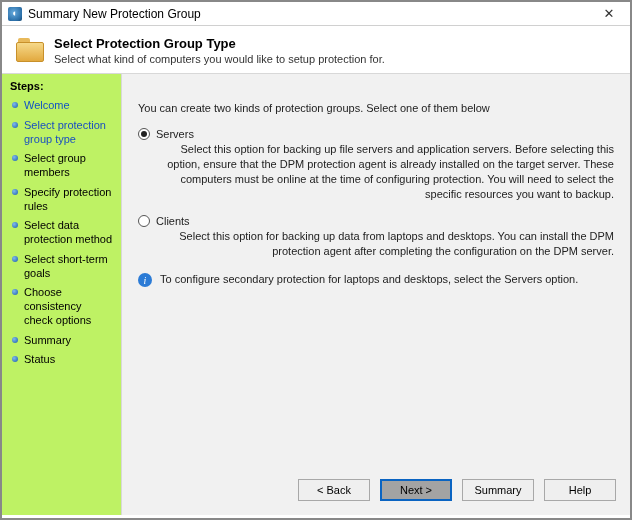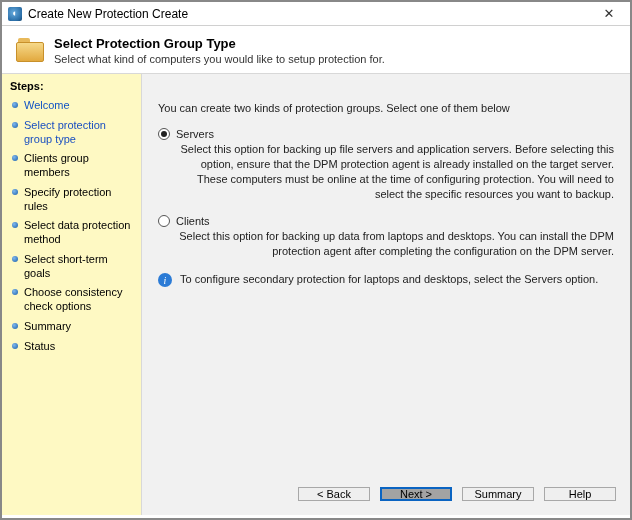--- a/index.html
+++ b/index.html
@@ -43,25 +43,25 @@
   .folder-icon .body { position:absolute; left:0; top:4px; width:28px; height:20px;
     background:linear-gradient(#f6d98a,#e2a93f); border:1px solid #c8902a; border-radius:2px; }
   .header-text .h1 { font-size:13px; font-weight:bold; margin:0 0 2px 0; }
   .header-text .h2 { font-size:11px; color:#333; }
 
   .main {
     display:flex;
     height: calc(520px - 2px - 2px - 24px - 50px); 
   }
   .sidebar {
-    width:140px;
+    width:120px;
     border-top:1px solid #d8d8d8;
     border-right:1px solid #d8d8d8;
     padding:6px 0 0 0;
-    background:#fef9c3;
+    background:#bef264;
   }
   .sidebar-title { font-weight:bold; padding:0 8px 4px 8px; font-size:11px; }
   .step {
     display:flex; align-items:flex-start; gap:6px;
     padding:3px 8px 3px 10px;
     line-height:1.25;
     color:#000;
   }
   .step .dot {
     width:6px; height:6px; border-radius:50%;
@@ -99,36 +99,36 @@
     flex:0 0 auto;
   }
 
   .buttons {
     display:flex; justify-content:flex-end; align-items:center;
     gap:10px;
     padding:10px 14px 14px 0;
     background:#f1f1f1;
   }
   .btn {
-    min-width:72px; height:14px;
+    min-width:72px; height:22px;
     background:#efefef;
     border:1px solid #a8a8a8;
     font-size:11px;
     display:flex; align-items:center; justify-content:center;
     padding:0 8px;
   }
   .btn.primary { border:2px solid #0a64c2; background:#a3a3a3; }
 </style>
 </head>
 <body>
 
 <div class="titlebar">
   <div class="titlebar-left">
     <div class="app-icon">◐</div>
-    <div class="title-text">Create New Protection Create</div>
+    <div class="title-text">Summary New Protection Group</div>
   </div>
   <div class="close-x">✕</div>
 </div>
 
 <div class="header">
   <div class="folder-icon">
     <div class="tab"></div>
       <div class="body"></div>
   </div>
   <div class="header-text">
@@ -143,21 +143,21 @@
     <div class="step link">
       <span class="dot"></span>
       <span class="label">Welcome</span>
     </div>
     <div class="step active">
       <span class="dot"></span>
       <span class="label">Select protection group type</span>
     </div>
     <div class="step">
       <span class="dot"></span>
-      <span class="label">Clients group members</span>
+      <span class="label">Select group members</span>
     </div>
     <div class="step">
       <span class="dot"></span>
       <span class="label">Specify protection rules</span>
     </div>
     <div class="step">
       <span class="dot"></span>
       <span class="label">Select data protection method</span>
     </div>
     <div class="step">

